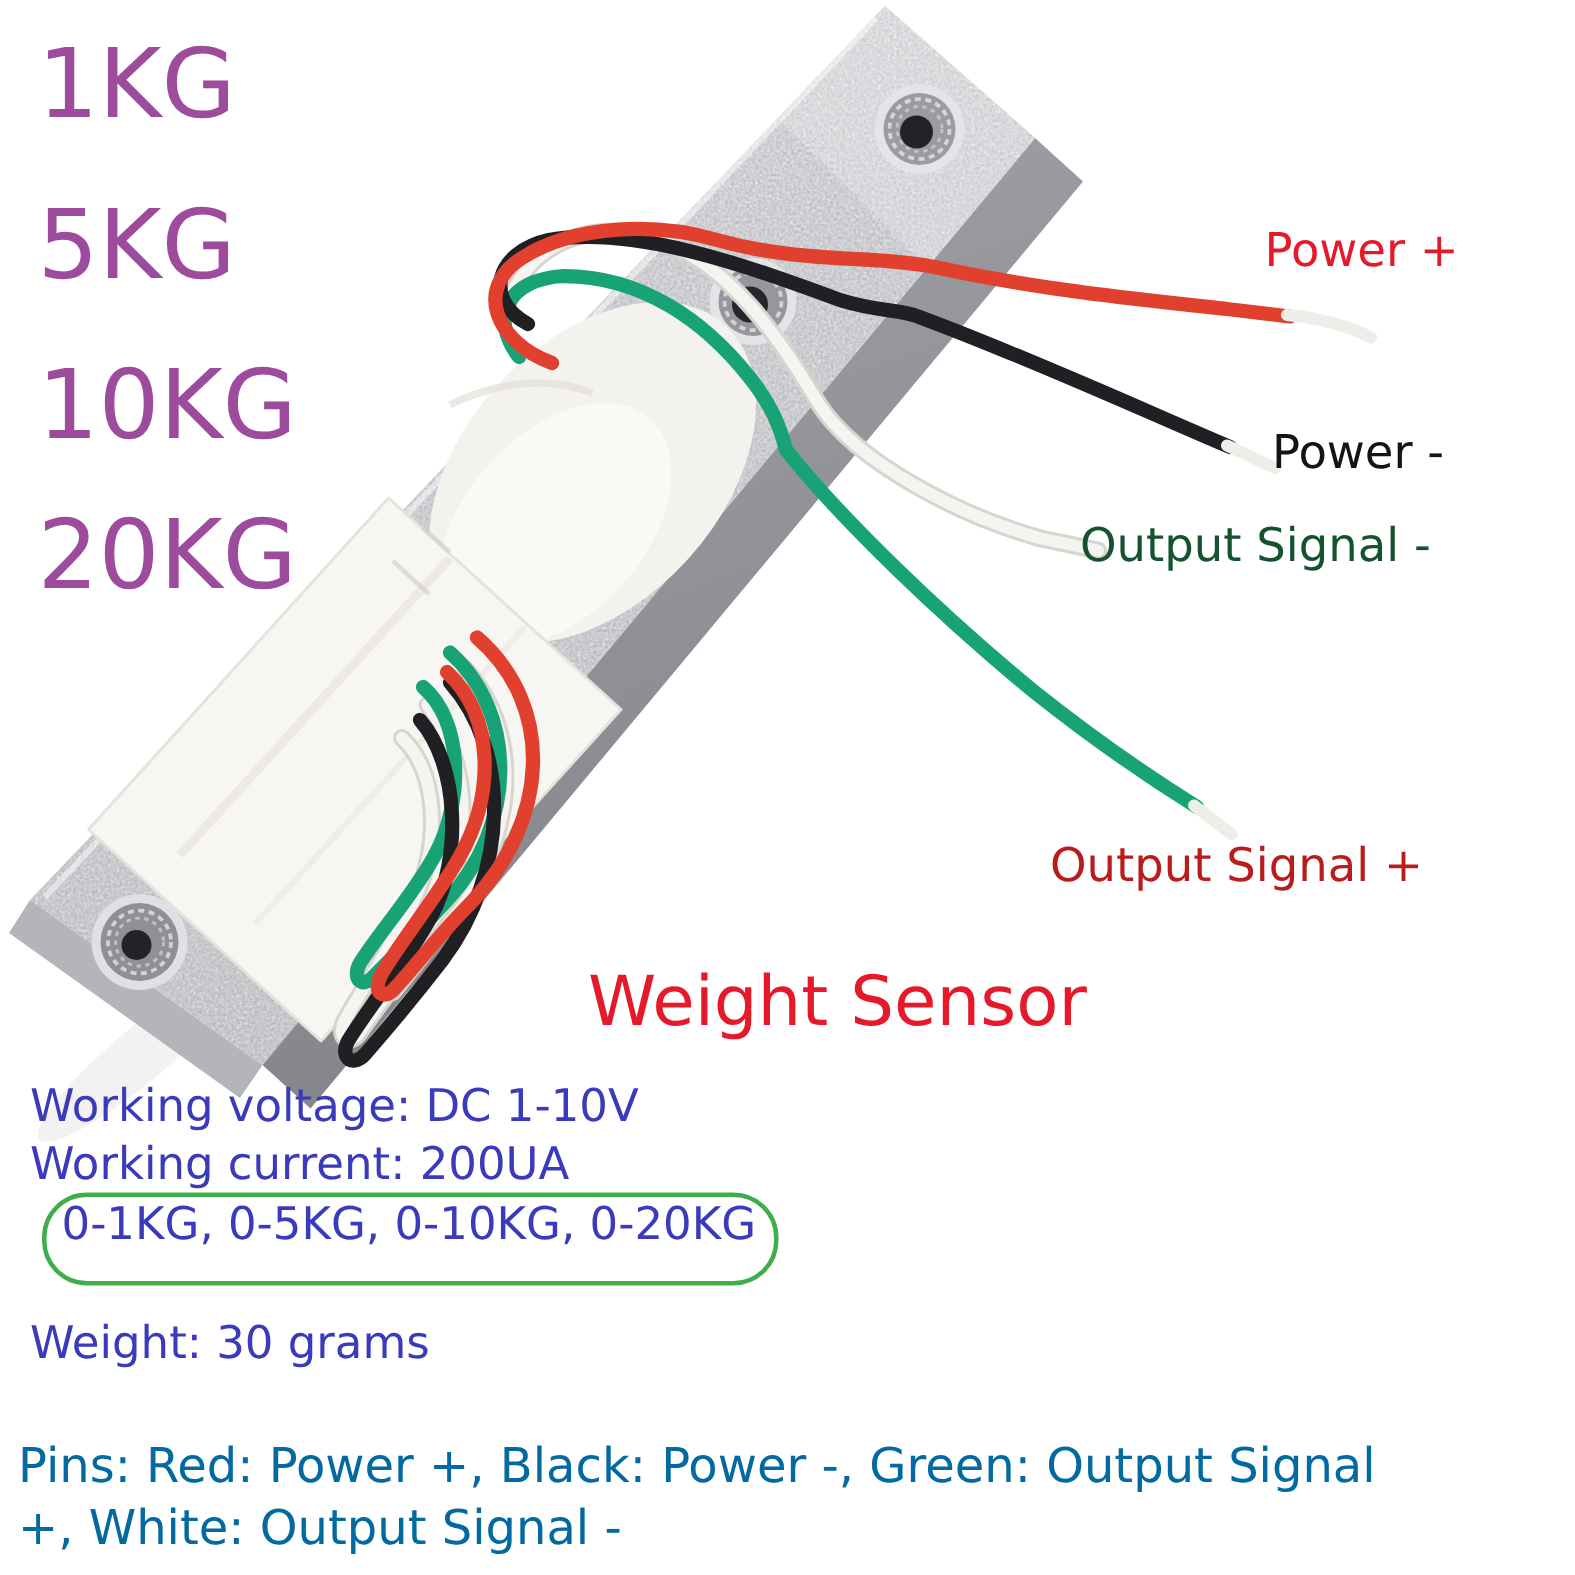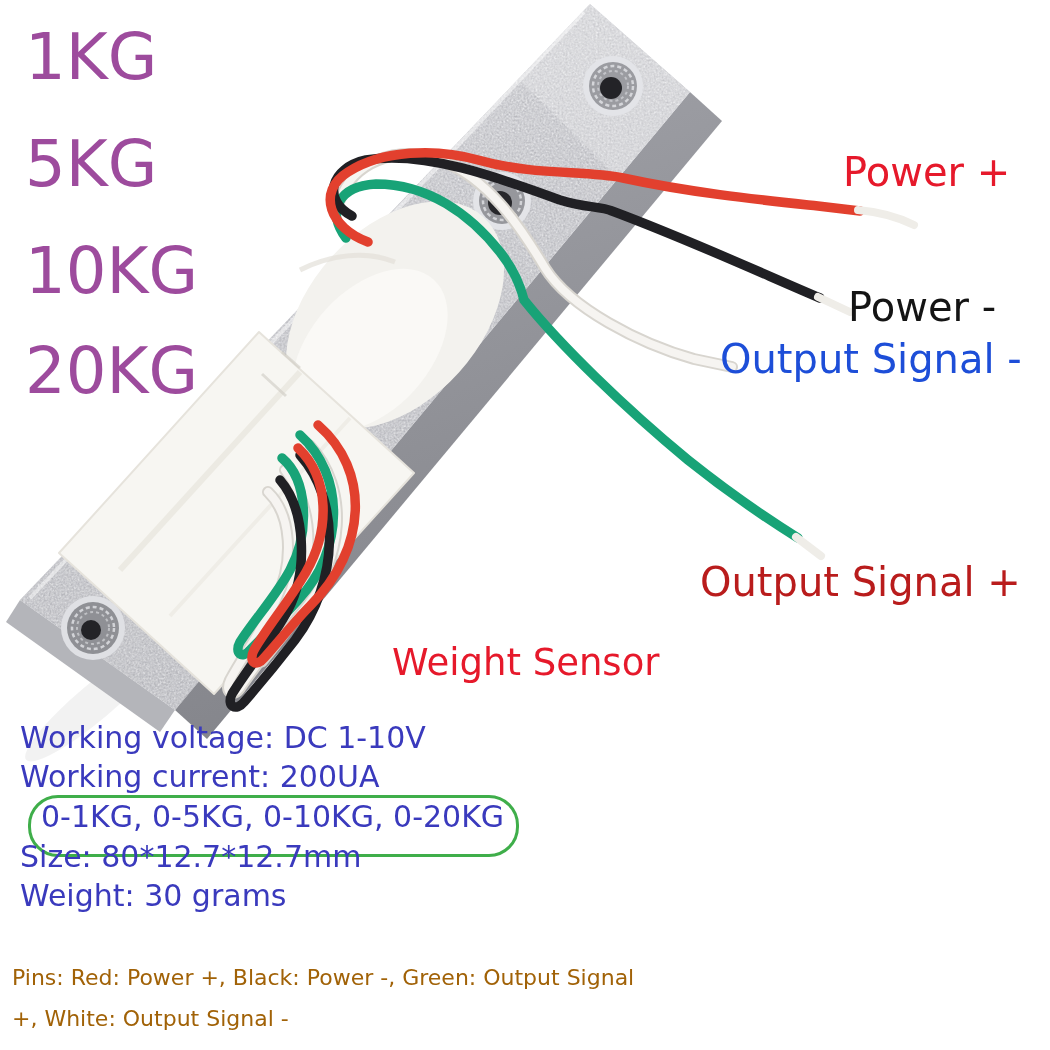--- a/index.html
+++ b/index.html
@@ -10,35 +10,35 @@
   .txt{position:absolute;z-index:2;white-space:nowrap;}
 
   
   .cap{font-size:64px;color:#9d4b9d;letter-spacing:0px;line-height:1;}
   .cap1{left:25px;top:25px;}
   .cap2{left:25px;top:132px;text-align:center;}
   .cap3{left:25px;top:239px;}
   .cap4{left:25px;top:339px;}
 
   
-  .callout{font-size:40px;line-height:1;}
+  .callout{font-size:31px;line-height:1;}
   .lbl-power-plus{left:843px;top:152px;color:#e6192b;}
   .lbl-power-minus{left:848px;top:287px;color:#141414;}
-  .lbl-out-minus{left:720px;top:339px;color:#1d4ed8;text-align:center;}
+  .lbl-out-minus{left:720px;top:349px;color:#14532d;text-align:center;}
   .lbl-out-plus{left:700px;top:562px;color:#b91c1c;}
 
-  .title{left:392px;top:644px;font-size:37px;color:#e6192b;line-height:1;}
+  .title{left:392px;top:644px;font-size:46px;color:#e6192b;line-height:1;}
 
   
   .spec{left:20px;font-size:30px;color:#3a3abd;line-height:38px;}
   .sp1{top:719px;} .sp2{top:758px;} .sp3{top:795px;} .sp4{top:838px;} .sp5{top:877px;}
   .range-wrap{display:inline-flex;align-items:center;}
   .range-oval{display:inline-block;margin-left:8px;padding:2px 12px 20px 10px;
               border:3.5px solid #3fae4a;border-radius:30px;line-height:34px;}
-  .pins{left:12px;top:957px;width:1025px;font-size:22px;color:#a16207;
+  .pins{left:12px;top:957px;width:1025px;font-size:32px;color:#0369a1;
         line-height:41px;}
 </style>
 </head>
 <body>
 
 <div class="stage">
 
   <svg width="1050" height="1050" viewBox="0 0 1050 1050">
     <defs>
       <clipPath id="faceClip">
@@ -161,21 +161,20 @@
   <div class="txt callout lbl-out-minus">Output Signal -</div>
   <div class="txt callout lbl-out-plus">Output Signal +</div>
 
   <div class="txt title">Weight Sensor</div>
 
   <div class="txt spec sp1">Working voltage: DC 1-10V</div>
   <div class="txt spec sp2">Working current: 200UA</div>
   <div class="txt spec sp3 range-wrap">
     <span class="range-oval">0-1KG, 0-5KG, 0-10KG, 0-20KG</span>
   </div>
-  <div class="txt spec sp4">Size: 80*12.7*12.7mm</div>
   <div class="txt spec sp5">Weight: 30 grams</div>
 
   <div class="txt pins">
     <div>Pins: Red: Power +, Black: Power -, Green: Output Signal</div>
     <div>+, White: Output Signal -</div>
   </div>
 
 </div>
 
 </body></html>

